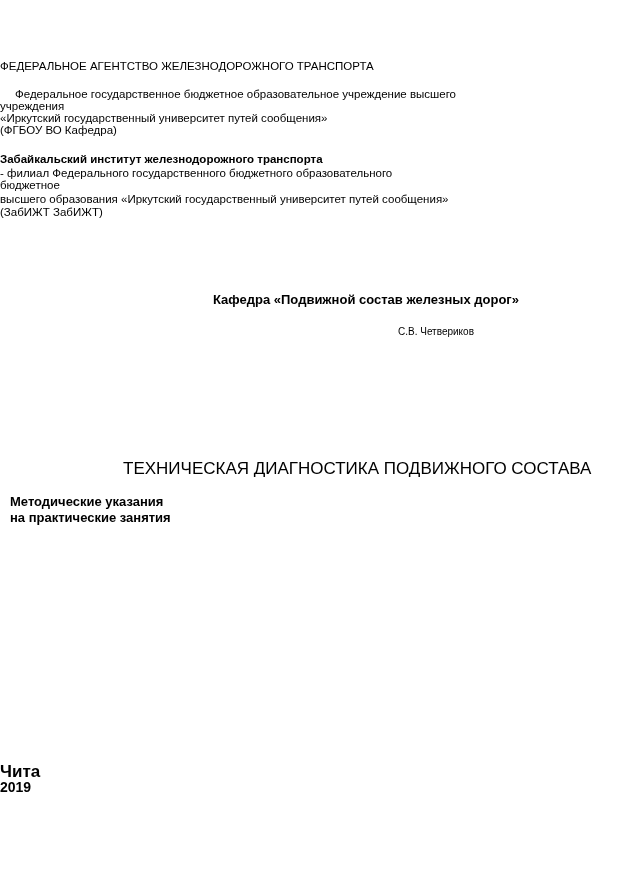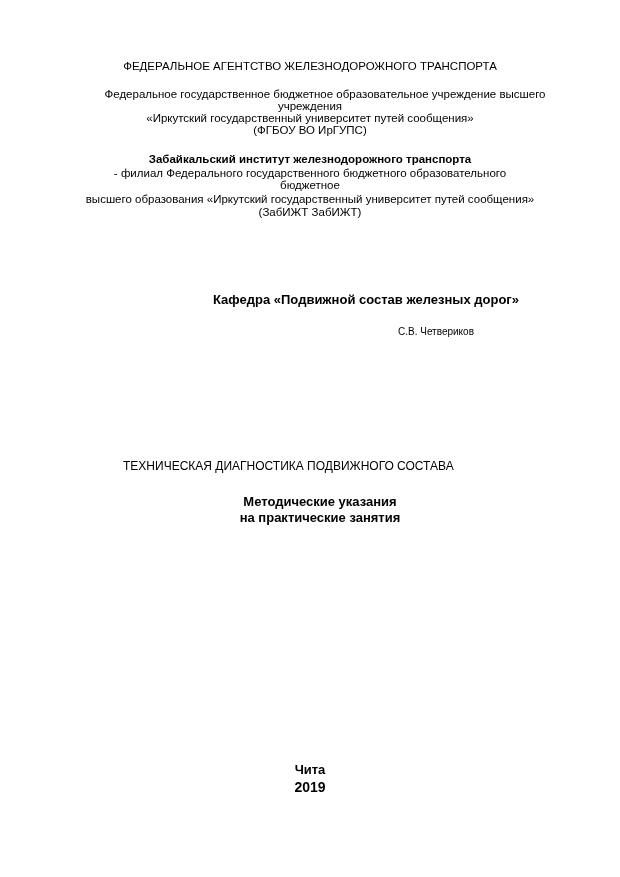--- a/index.html
+++ b/index.html
@@ -1,41 +1,41 @@
 <!DOCTYPE html>
 <html><head>
   <meta charset="utf-8">
   <style>
     html, body { margin: 0; padding: 0; background: #ffffff; }
     body { width: 620px; height: 877px; position: relative; overflow: hidden;
            font-family: "Liberation Sans", sans-serif; color: #000; }
-    .line { position: absolute; left: 0; width: 620px; text-align: center; white-space: nowrap; }
+    .line { position: absolute; left: 0; width: 620px; white-space: nowrap; }
     .sm { font-size: 11.5px; line-height: 12px; }
     .b { font-weight: bold; }
   </style>
 </head>
 <body>
 
 <div>
   <div class="line sm" style="top:60px;">ФЕДЕРАЛЬНОЕ АГЕНТСТВО ЖЕЛЕЗНОДОРОЖНОГО ТРАНСПОРТА</div>
 
   <div class="line sm" style="top:88px;margin-left:15px;">Федеральное государственное бюджетное образовательное учреждение высшего</div>
   <div class="line sm" style="top:100px;">учреждения</div>
   <div class="line sm" style="top:112px;">«Иркутский государственный университет путей сообщения»</div>
-  <div class="line sm" style="top:124px;">(ФГБОУ ВО ИрГУПС)</div>
+  <div class="line sm" style="top:124px;">(ФГБОУ ВО Кафедра)</div>
 
   <div class="line sm b" style="top:153px;">Забайкальский институт железнодорожного транспорта</div>
   <div class="line sm" style="top:167px;">- филиал Федерального государственного бюджетного образовательного</div>
   <div class="line sm" style="top:179px;">бюджетное</div>
   <div class="line sm" style="top:193px;">высшего образования «Иркутский государственный университет путей сообщения»</div>
   <div class="line sm" style="top:206px;">(ЗабИЖТ ЗабИЖТ)</div>
 
   <div style="position:absolute; top:292px; left:213px; font-size:13px; font-weight:bold; white-space:nowrap;">Кафедра «Подвижной состав железных дорог»</div>
   <div style="position:absolute; top:326px; left:398px; font-size:10px; font-weight:normal; white-space:nowrap;">С.В. Четвериков</div>
 
-  <div style="position:absolute; top:459px; left:123px; font-size:12px; white-space:nowrap;">ТЕХНИЧЕСКАЯ ДИАГНОСТИКА ПОДВИЖНОГО СОСТАВА</div>
+  <div style="position:absolute; top:459px; left:123px; font-size:17px; white-space:nowrap;">ТЕХНИЧЕСКАЯ ДИАГНОСТИКА ПОДВИЖНОГО СОСТАВА</div>
 
   <div class="line b" style="top:494px; font-size:13px; left:10px;">Методические указания</div>
   <div class="line b" style="top:510px; font-size:13px; left:10px;">на практические занятия</div>
 
-  <div class="line b" style="top:762px; font-size:13px;">Чита</div>
+  <div class="line b" style="top:762px; font-size:17px;">Чита</div>
   <div class="line b" style="top:779px; font-size:14px;">2019</div>
 </div>
 
 </body></html>

